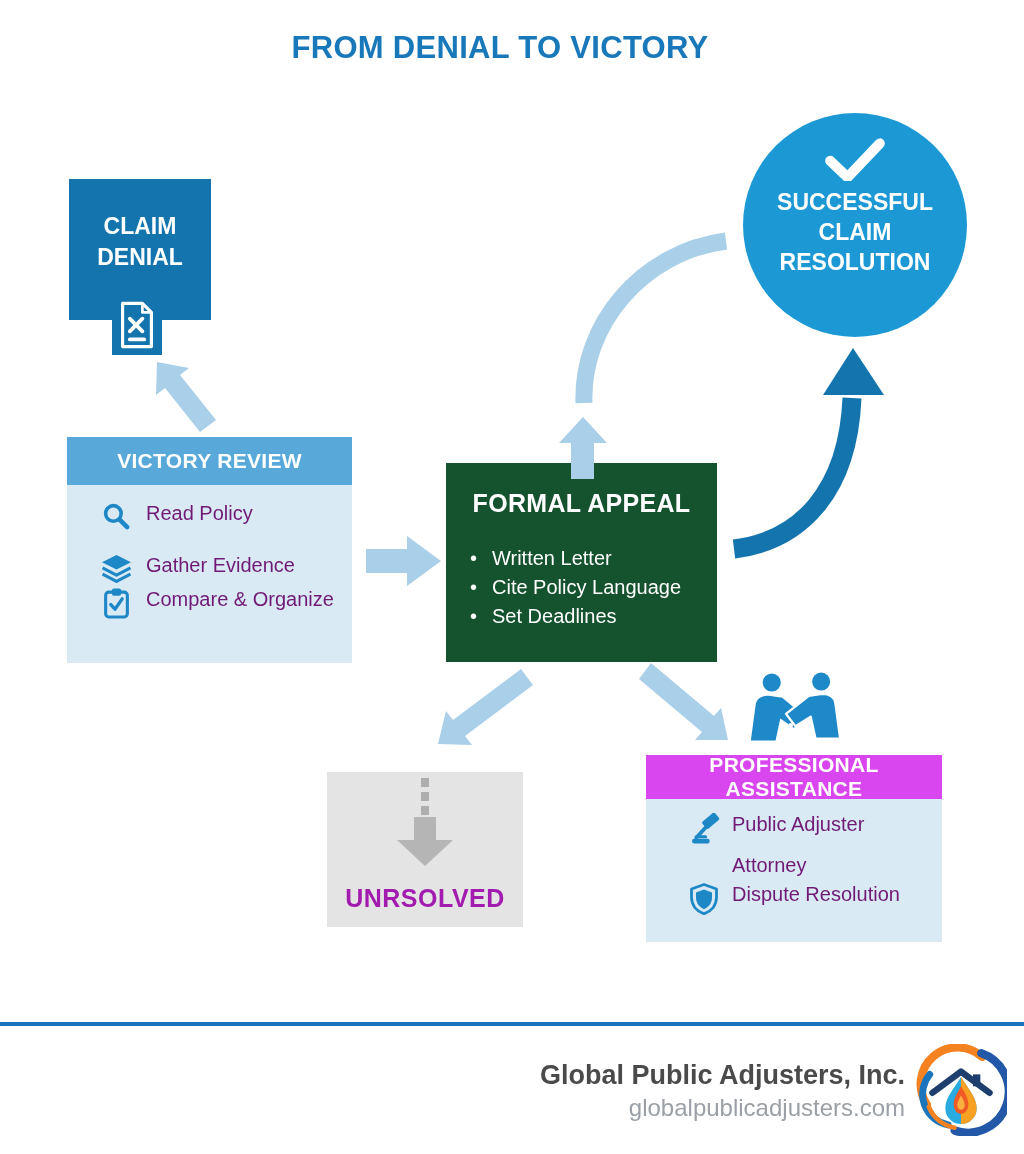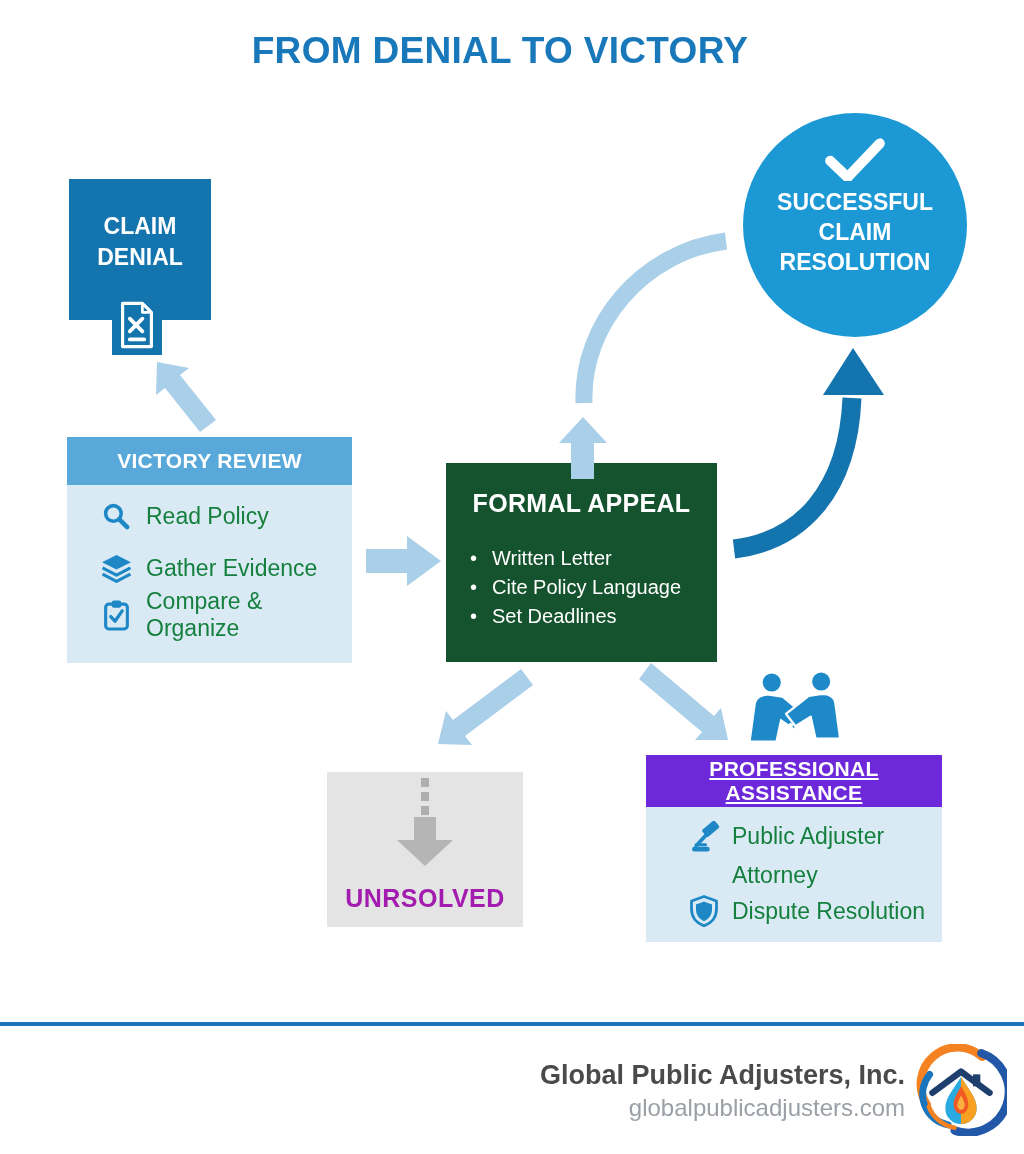--- a/index.html
+++ b/index.html
@@ -1,21 +1,21 @@
 <!DOCTYPE html>
 <html><head>
 <meta charset="utf-8">
 <style>
   html,body{margin:0;padding:0;background:#fff;}
   .stage{position:relative;width:1024px;height:1154px;background:#ffffff;overflow:hidden;
          font-family:"Liberation Sans",sans-serif;}
   .abs{position:absolute;}
 
   
-  .title{left:0;top:30px;width:1000px;text-align:center;font-size:37px;font-weight:bold;
+  .title{left:0;top:30px;width:1000px;text-align:center;font-size:31px;font-weight:bold;
          color:#1878ba;letter-spacing:.3px;}
 
   
   .claim-box{left:69px;top:179px;width:142px;height:141px;background:#1474ae;z-index:2;
              color:#fff;font-weight:bold;font-size:23px;line-height:31px;text-align:center;
              padding-top:0;box-sizing:border-box;}
   .claim-box .txt{margin-top:32px;}
   .claim-doc{left:112px;top:295px;width:50px;height:60px;background:#1474ae;z-index:3;
              display:flex;align-items:center;justify-content:center;}
 
@@ -26,22 +26,22 @@
   .success-circle .lines{font-size:23px;font-weight:bold;line-height:30px;margin-top:2px;}
 
   
   .panel{z-index:2;box-sizing:border-box;}
   .panel .hdr{color:#fff;font-weight:bold;font-size:21px;text-align:center;
               display:flex;align-items:center;justify-content:center;letter-spacing:.3px;}
   .panel .body{box-sizing:border-box;}
   .review{left:67px;top:437px;width:285px;height:226px;background:#d9eaf5;}
   .review .hdr{background:#58a9da;height:48px;}
   .assist{left:646px;top:755px;width:296px;height:187px;background:#d9eaf5;}
-  .assist .hdr{background:#6d28d9;height:52px;text-decoration:underline;}
-  .row{display:flex;align-items:center;gap:14px;padding-left:33px;color:#15803d;font-size:23px;}
+  .assist .hdr{background:#d946ef;height:44px;}
+  .row{display:flex;gap:14px;padding-left:33px;color:#701a75;font-size:20px;}
   .row .ic{width:32px;display:flex;justify-content:center;flex:0 0 32px;}
   .review .row1{margin-top:17px;}
   .review .row2{margin-top:23px;}
   .review .row3{margin-top:5px;}
   .assist .row{padding-left:42px;gap:12px;}
   .assist .row1{margin-top:14px;}
   .assist .row2{margin-top:10px;}
   .assist .row3{margin-top:6px;}
 
   

